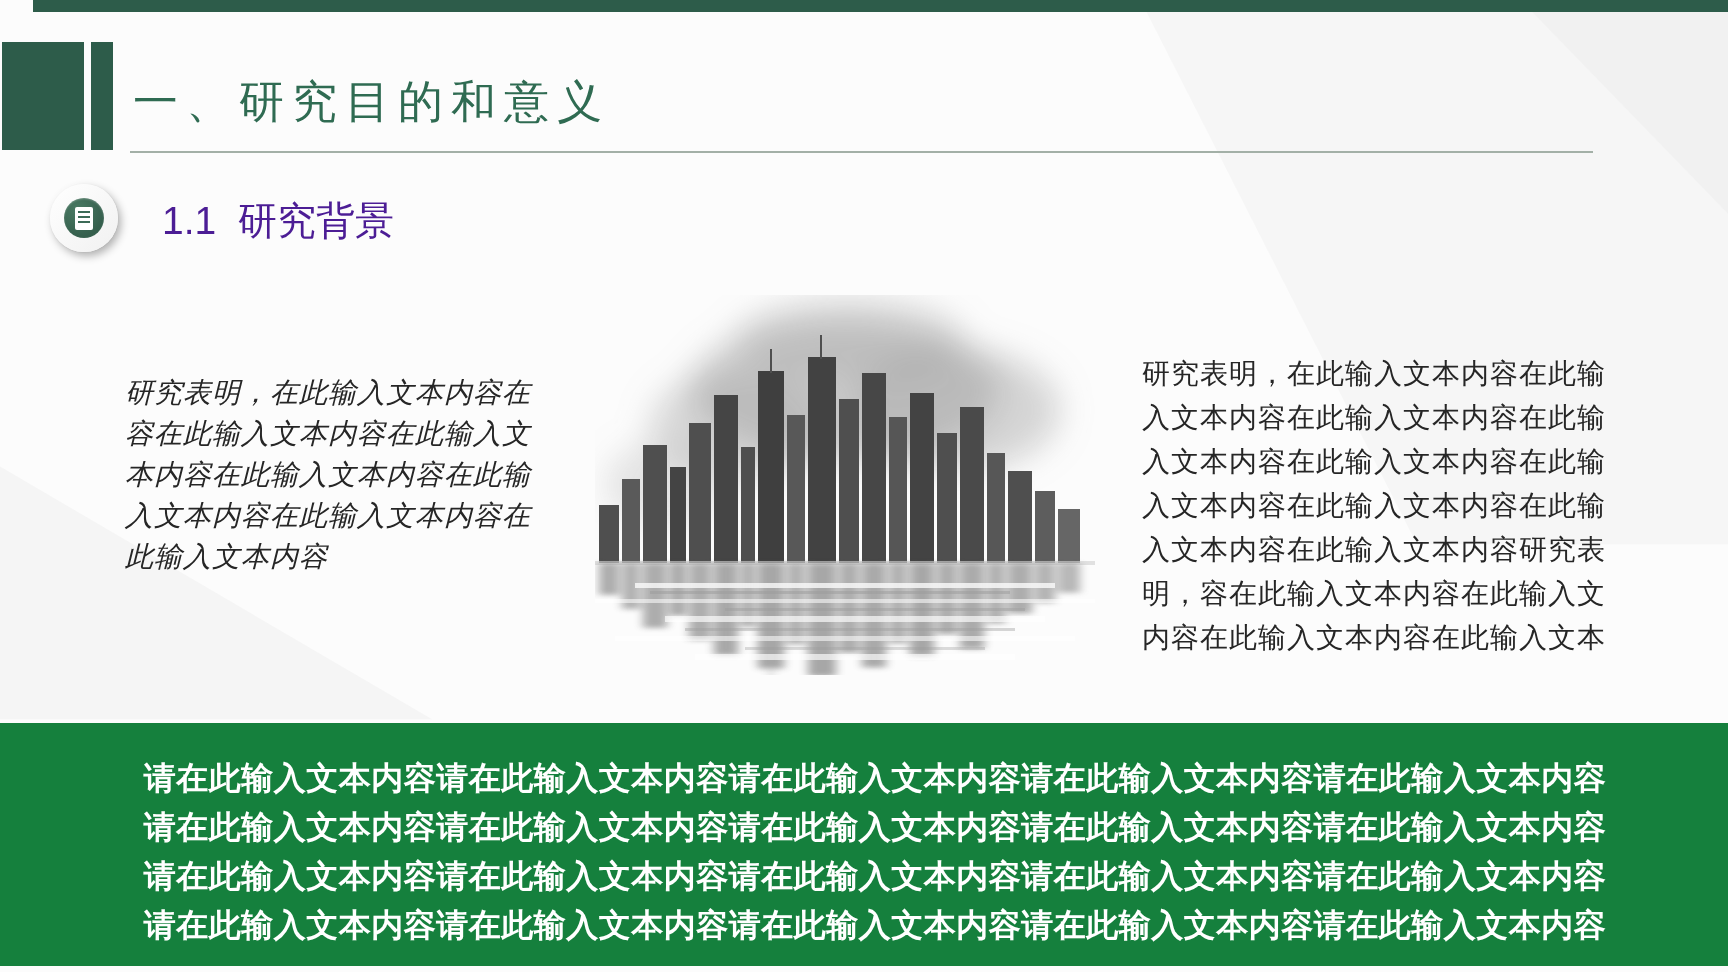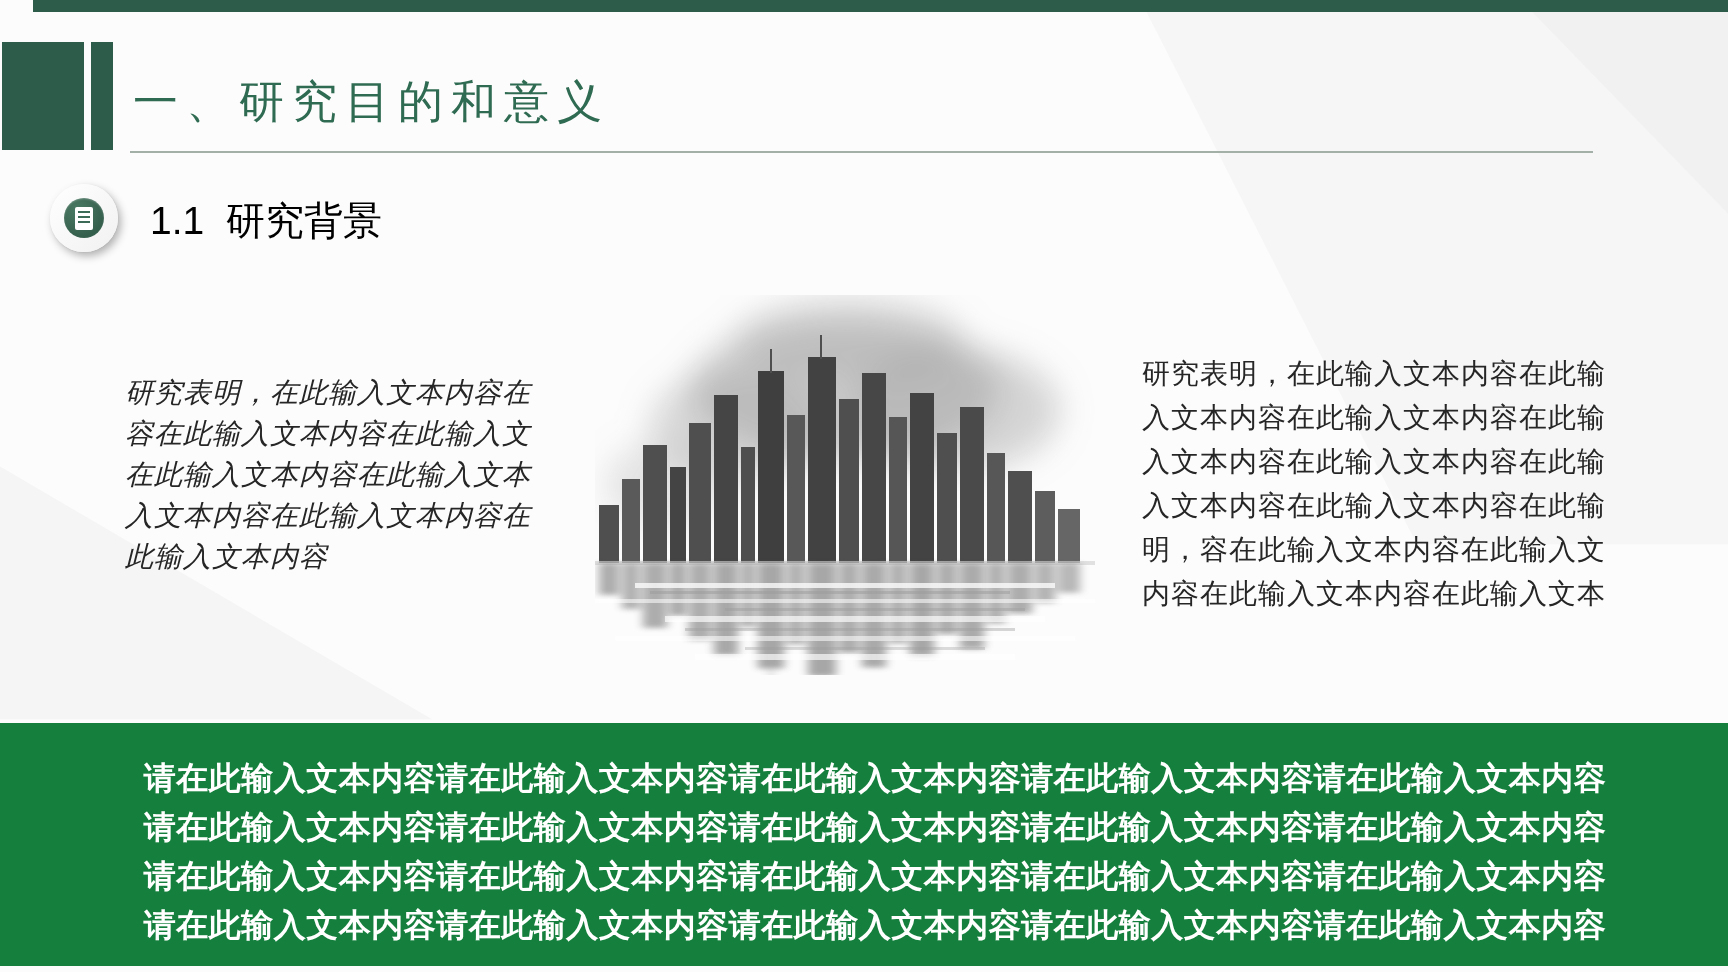--- a/index.html
+++ b/index.html
@@ -36,22 +36,22 @@
     box-shadow:inset 0 1px 2px rgba(255,255,255,.25);
   }
   .doc-glyph{
     position:absolute;left:11px;top:9px;width:18px;height:23px;background:#ffffff;border-radius:2px;
   }
   .doc-glyph .lines{
     position:absolute;left:3px;top:4px;width:12px;height:15px;
     background:repeating-linear-gradient(#3c6b57 0,#3c6b57 2px,transparent 2px,transparent 5px);
   }
   .section-title{
-    position:absolute;left:150px;top:198px;
-    font-size:39px;line-height:1.2;color:#000000;white-space:pre;font-weight:500;
+    position:absolute;left:162px;top:198px;
+    font-size:39px;line-height:1.2;color:#4c1d95;white-space:pre;font-weight:500;
   }
   
   .para{position:absolute;color:#262626;}
   .para .line{white-space:pre;}
   .para-left{left:125px;top:372px;width:412px;font-size:28px;line-height:41px;letter-spacing:1px;font-style:italic;}
   .para-right{left:1142px;top:352px;width:472px;font-size:28px;line-height:44px;letter-spacing:1px;}
   
   .skyline{position:absolute;left:595px;top:295px;width:500px;height:380px;}
   
   .footer-band{
@@ -85,21 +85,21 @@
       <div class="doc-glyph">
         <div class="lines"></div>
       </div>
     </div>
   </div>
   <div class="section-title">1.1  研究背景</div>
 
   <div class="para para-left">
       <div class="line">研究表明，在此输入文本内容在</div>
       <div class="line">容在此输入文本内容在此输入文</div>
-      <div class="line">在此输入文本内容在此输入文本</div>
+      <div class="line">本内容在此输入文本内容在此输</div>
       <div class="line">入文本内容在此输入文本内容在</div>
       <div class="line">此输入文本内容</div>
     </div>
 
   <svg class="skyline" viewBox="0 0 500 380" xmlns="http://www.w3.org/2000/svg">
     <defs>
       <filter id="blur1" x="-40%" y="-40%" width="180%" height="180%">
           <feGaussianBlur stdDeviation="16"></feGaussianBlur>
         </filter>
       <filter id="blur2" x="-20%" y="-20%" width="140%" height="140%">
@@ -152,20 +152,21 @@
       <rect x="90" y="333" width="330" height="3" opacity="0.4"></rect>
       <rect x="150" y="352" width="240" height="3" opacity="0.35"></rect>
     </g>
   </svg>
 
   <div class="para para-right">
       <div class="line">研究表明，在此输入文本内容在此输</div>
       <div class="line">入文本内容在此输入文本内容在此输</div>
       <div class="line">入文本内容在此输入文本内容在此输</div>
       <div class="line">入文本内容在此输入文本内容在此输</div>
+      <div class="line">入文本内容在此输入文本内容研究表</div>
       <div class="line">明，容在此输入文本内容在此输入文</div>
       <div class="line">内容在此输入文本内容在此输入文本</div>
     </div>
 
   <div class="footer-band">
     <div class="footer-text">
         <div class="line">请在此输入文本内容请在此输入文本内容请在此输入文本内容请在此输入文本内容请在此输入文本内容</div>
         <div class="line">请在此输入文本内容请在此输入文本内容请在此输入文本内容请在此输入文本内容请在此输入文本内容</div>
         <div class="line">请在此输入文本内容请在此输入文本内容请在此输入文本内容请在此输入文本内容请在此输入文本内容</div>
         <div class="line">请在此输入文本内容请在此输入文本内容请在此输入文本内容请在此输入文本内容请在此输入文本内容</div>

